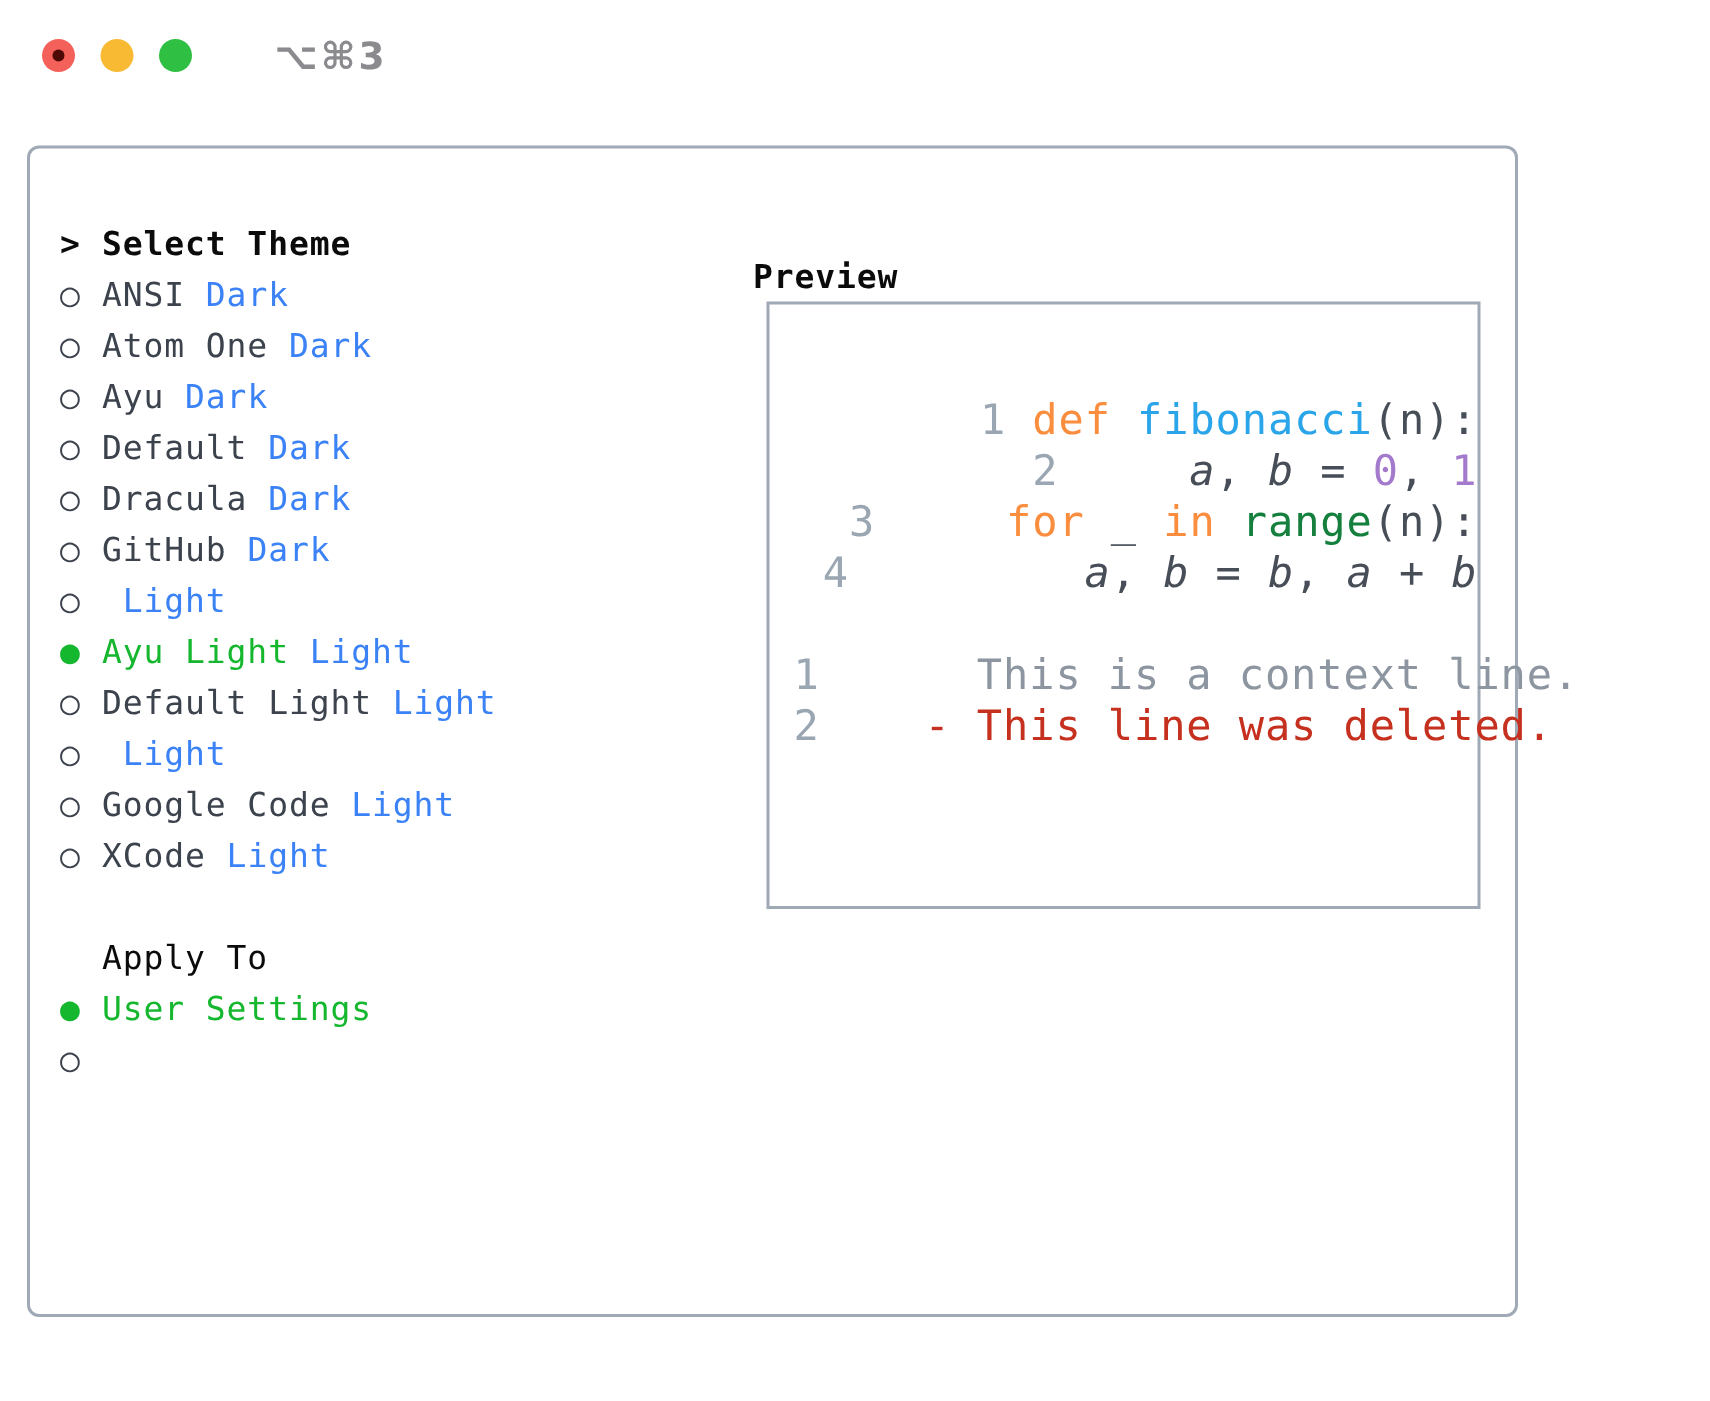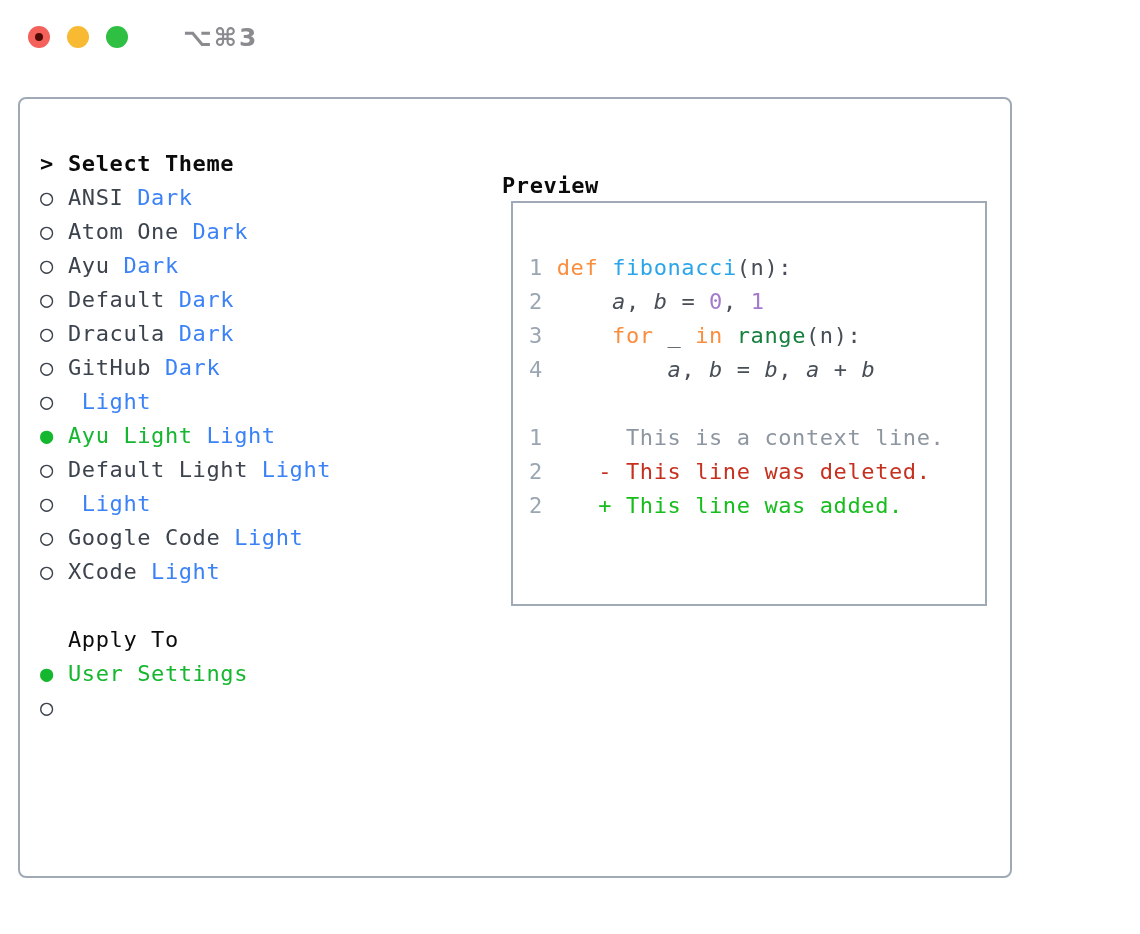--- a/index.html
+++ b/index.html
@@ -69,23 +69,24 @@
     position: absolute; left: 482px; top: 48px; height: 34px;
     font-size: 22px; font-weight: bold; letter-spacing: 0.6px;
     color: #0b0b0c; display: flex; align-items: center; margin-top: 21px;
   }
   .preview-box {
     position: absolute; left: 491px; top: 102px;
     width: 476px; height: 405px;
     border: 2px solid #a0aab6; background: #fff;
   }
   .code-area {
-    padding: 48px 0 0 16px;
-    font-size: 22px; line-height: 34px; letter-spacing: 0.6px;
+    padding: 60px 0 0 16px;
+    font-size: 28px; line-height: 34px; letter-spacing: 0.6px;
     color: #474e57;
+    text-align: right;
   }
   .pline { height: 34px; white-space: pre; }
   .ln { color: #9aa6b2; }
   .tok-plain    { color: #474e57; }
   .tok-var      { color: #474e57; font-style: italic; }
   .tok-keyword  { color: #fa8d3e; }
   .tok-function { color: #2aa5ea; }
   .tok-number   { color: #a37acc; }
   .tok-call     { color: #15803d; }
   .diff-context { color: #8d96a0; }
@@ -149,18 +150,17 @@
 
     <div class="preview-box">
       <div class="code-area" id="code-area">
           <div class="pline"><span class="ln">1</span><span> </span><span class="tok-keyword">def</span><span class="tok-plain"> </span><span class="tok-function">fibonacci</span><span class="tok-plain">(n):</span></div>
           <div class="pline"><span class="ln">2</span><span> </span><span class="tok-plain">    </span><span class="tok-var">a</span><span class="tok-plain">, </span><span class="tok-var">b</span><span class="tok-plain"> = </span><span class="tok-number">0</span><span class="tok-plain">, </span><span class="tok-number">1</span></div>
           <div class="pline"><span class="ln">3</span><span> </span><span class="tok-plain">    </span><span class="tok-keyword">for</span><span class="tok-plain"> _ </span><span class="tok-keyword">in</span><span class="tok-plain"> </span><span class="tok-call">range</span><span class="tok-plain">(n):</span></div>
           <div class="pline"><span class="ln">4</span><span> </span><span class="tok-plain">        </span><span class="tok-var">a</span><span class="tok-plain">, </span><span class="tok-var">b</span><span class="tok-plain"> = </span><span class="tok-var">b</span><span class="tok-plain">, </span><span class="tok-var">a</span><span class="tok-plain"> + </span><span class="tok-var">b</span></div>
           <div class="pline"><span> </span></div>
           <div class="pline"><span class="ln">1</span><span>    </span><span class="diff-context">  This is a context line.</span></div>
           <div class="pline"><span class="ln">2</span><span>    </span><span class="diff-deleted">- This line was deleted.</span></div>
-          <div class="pline"><span class="ln">2</span><span>    </span><span class="diff-added">+ This line was added.</span></div>
         </div>
     </div>
 
   </div>
 </div>
 
 </body></html>

